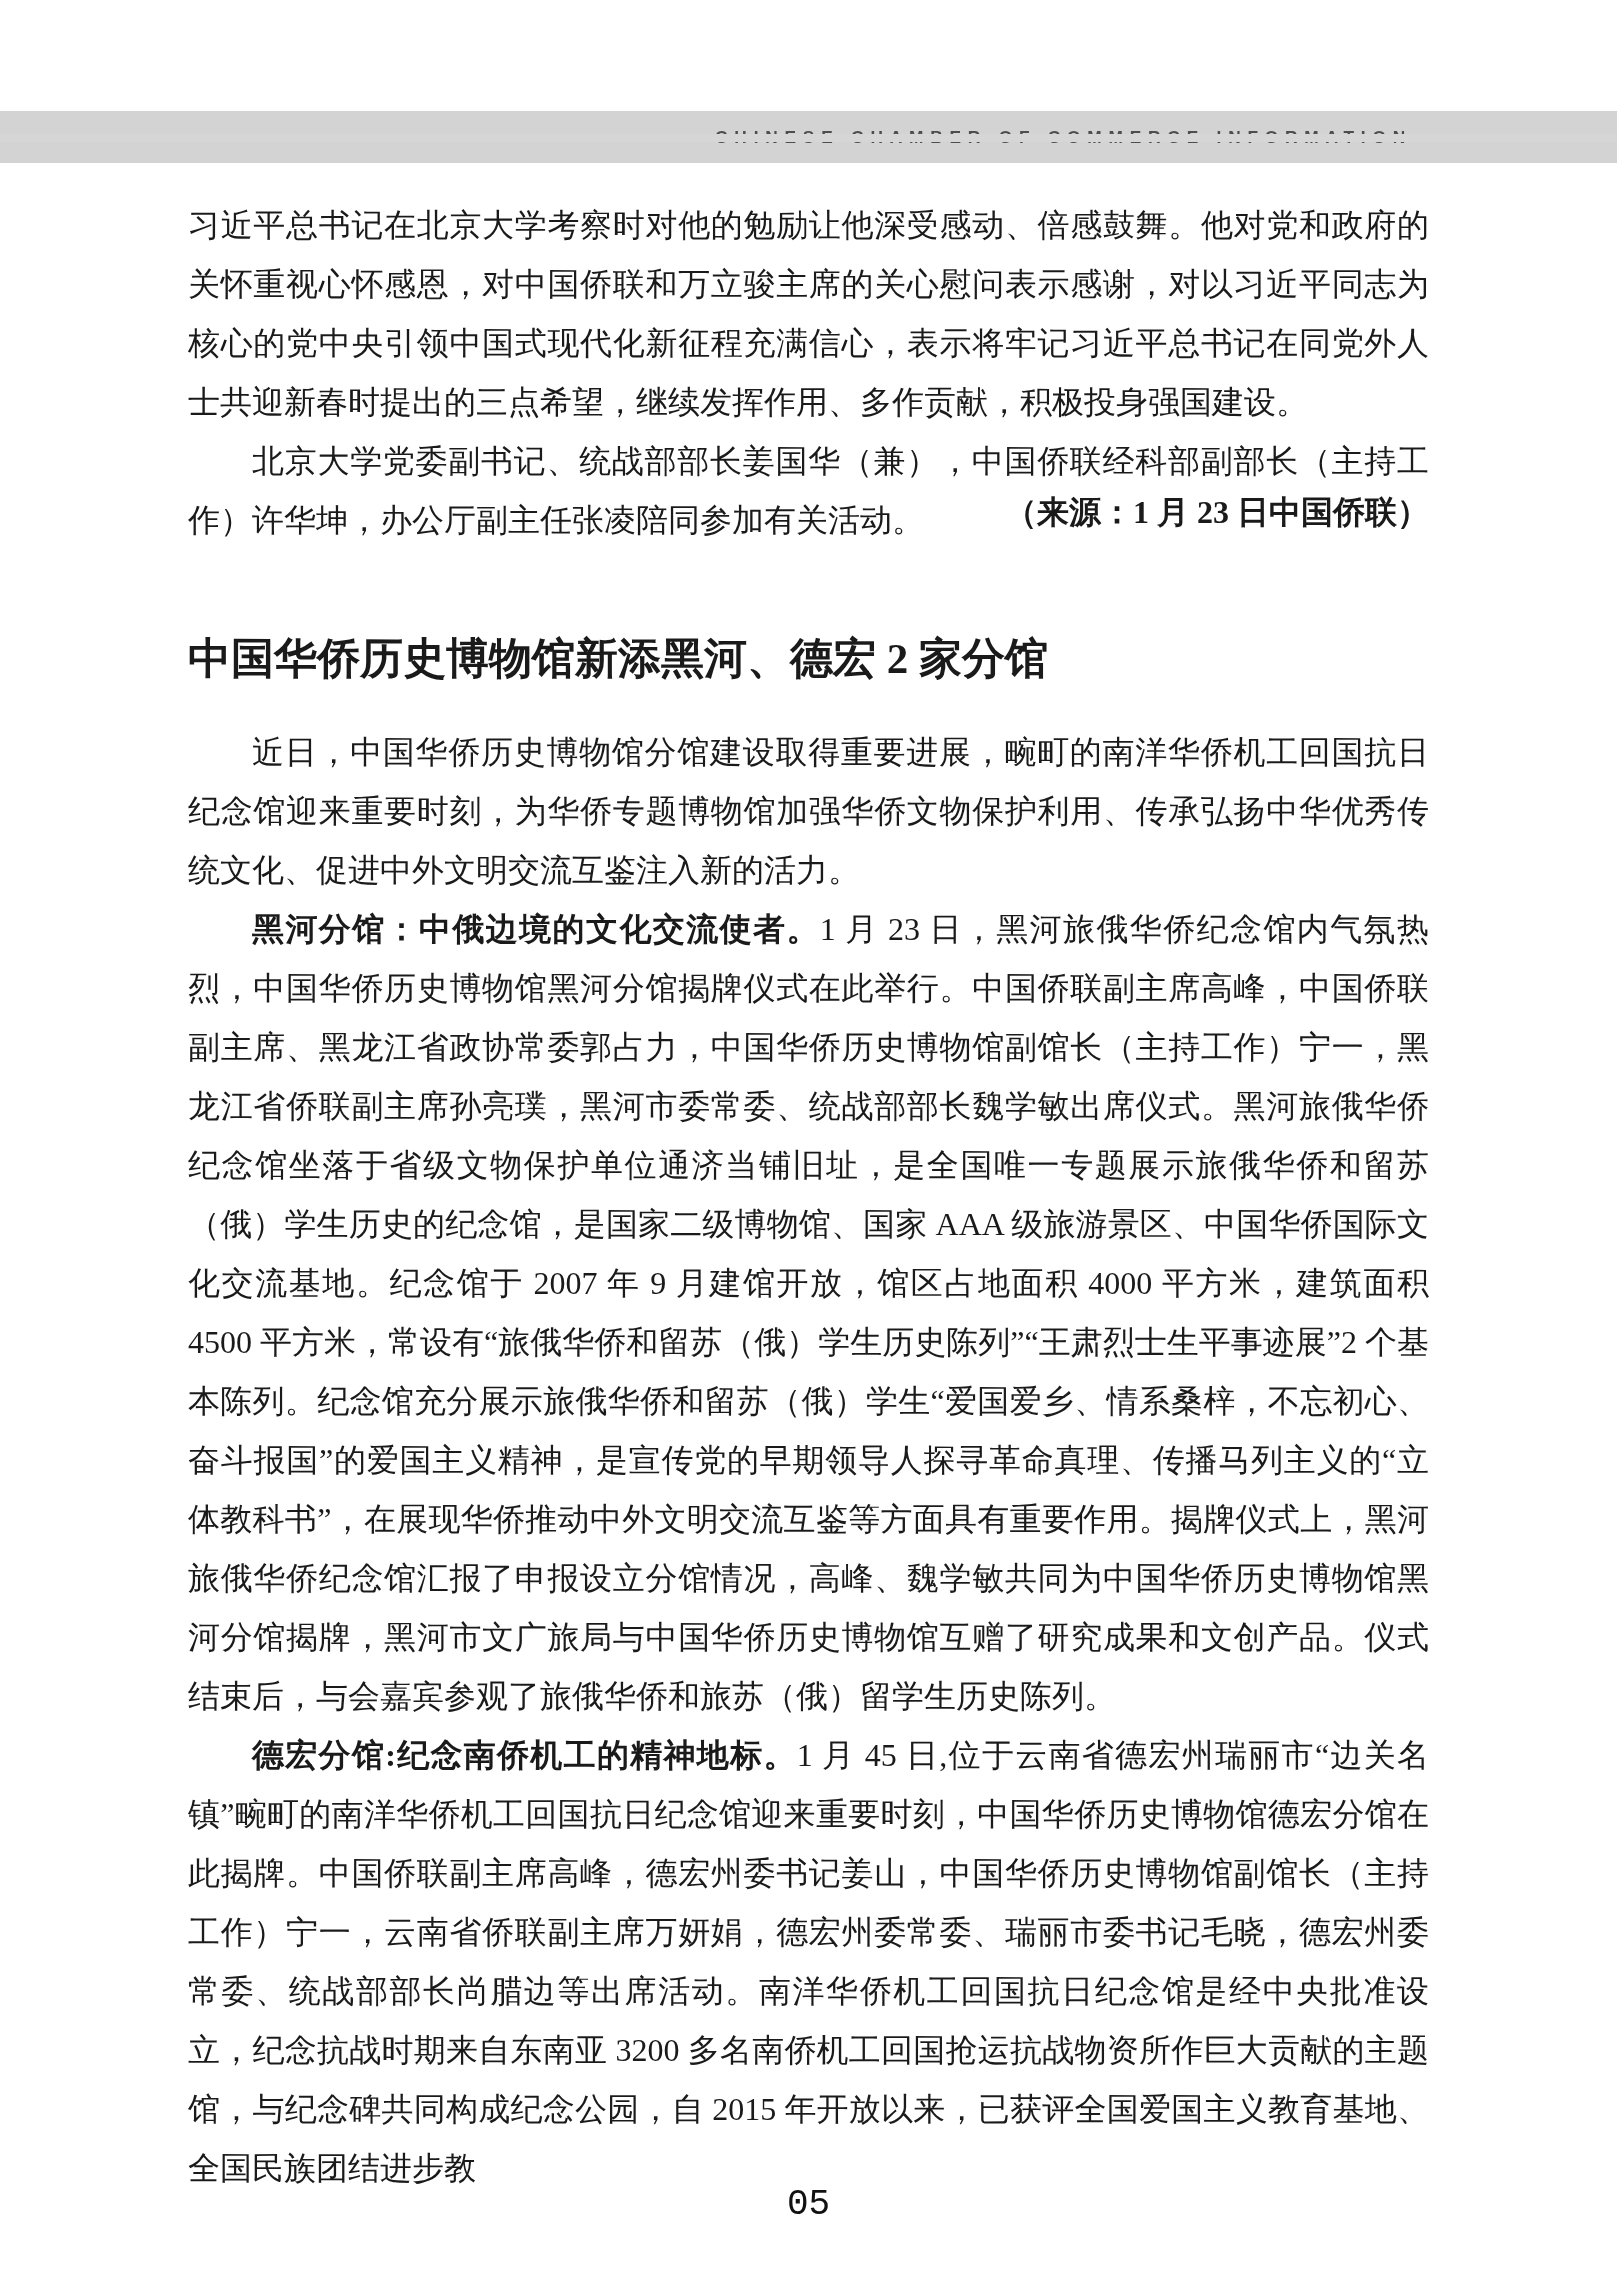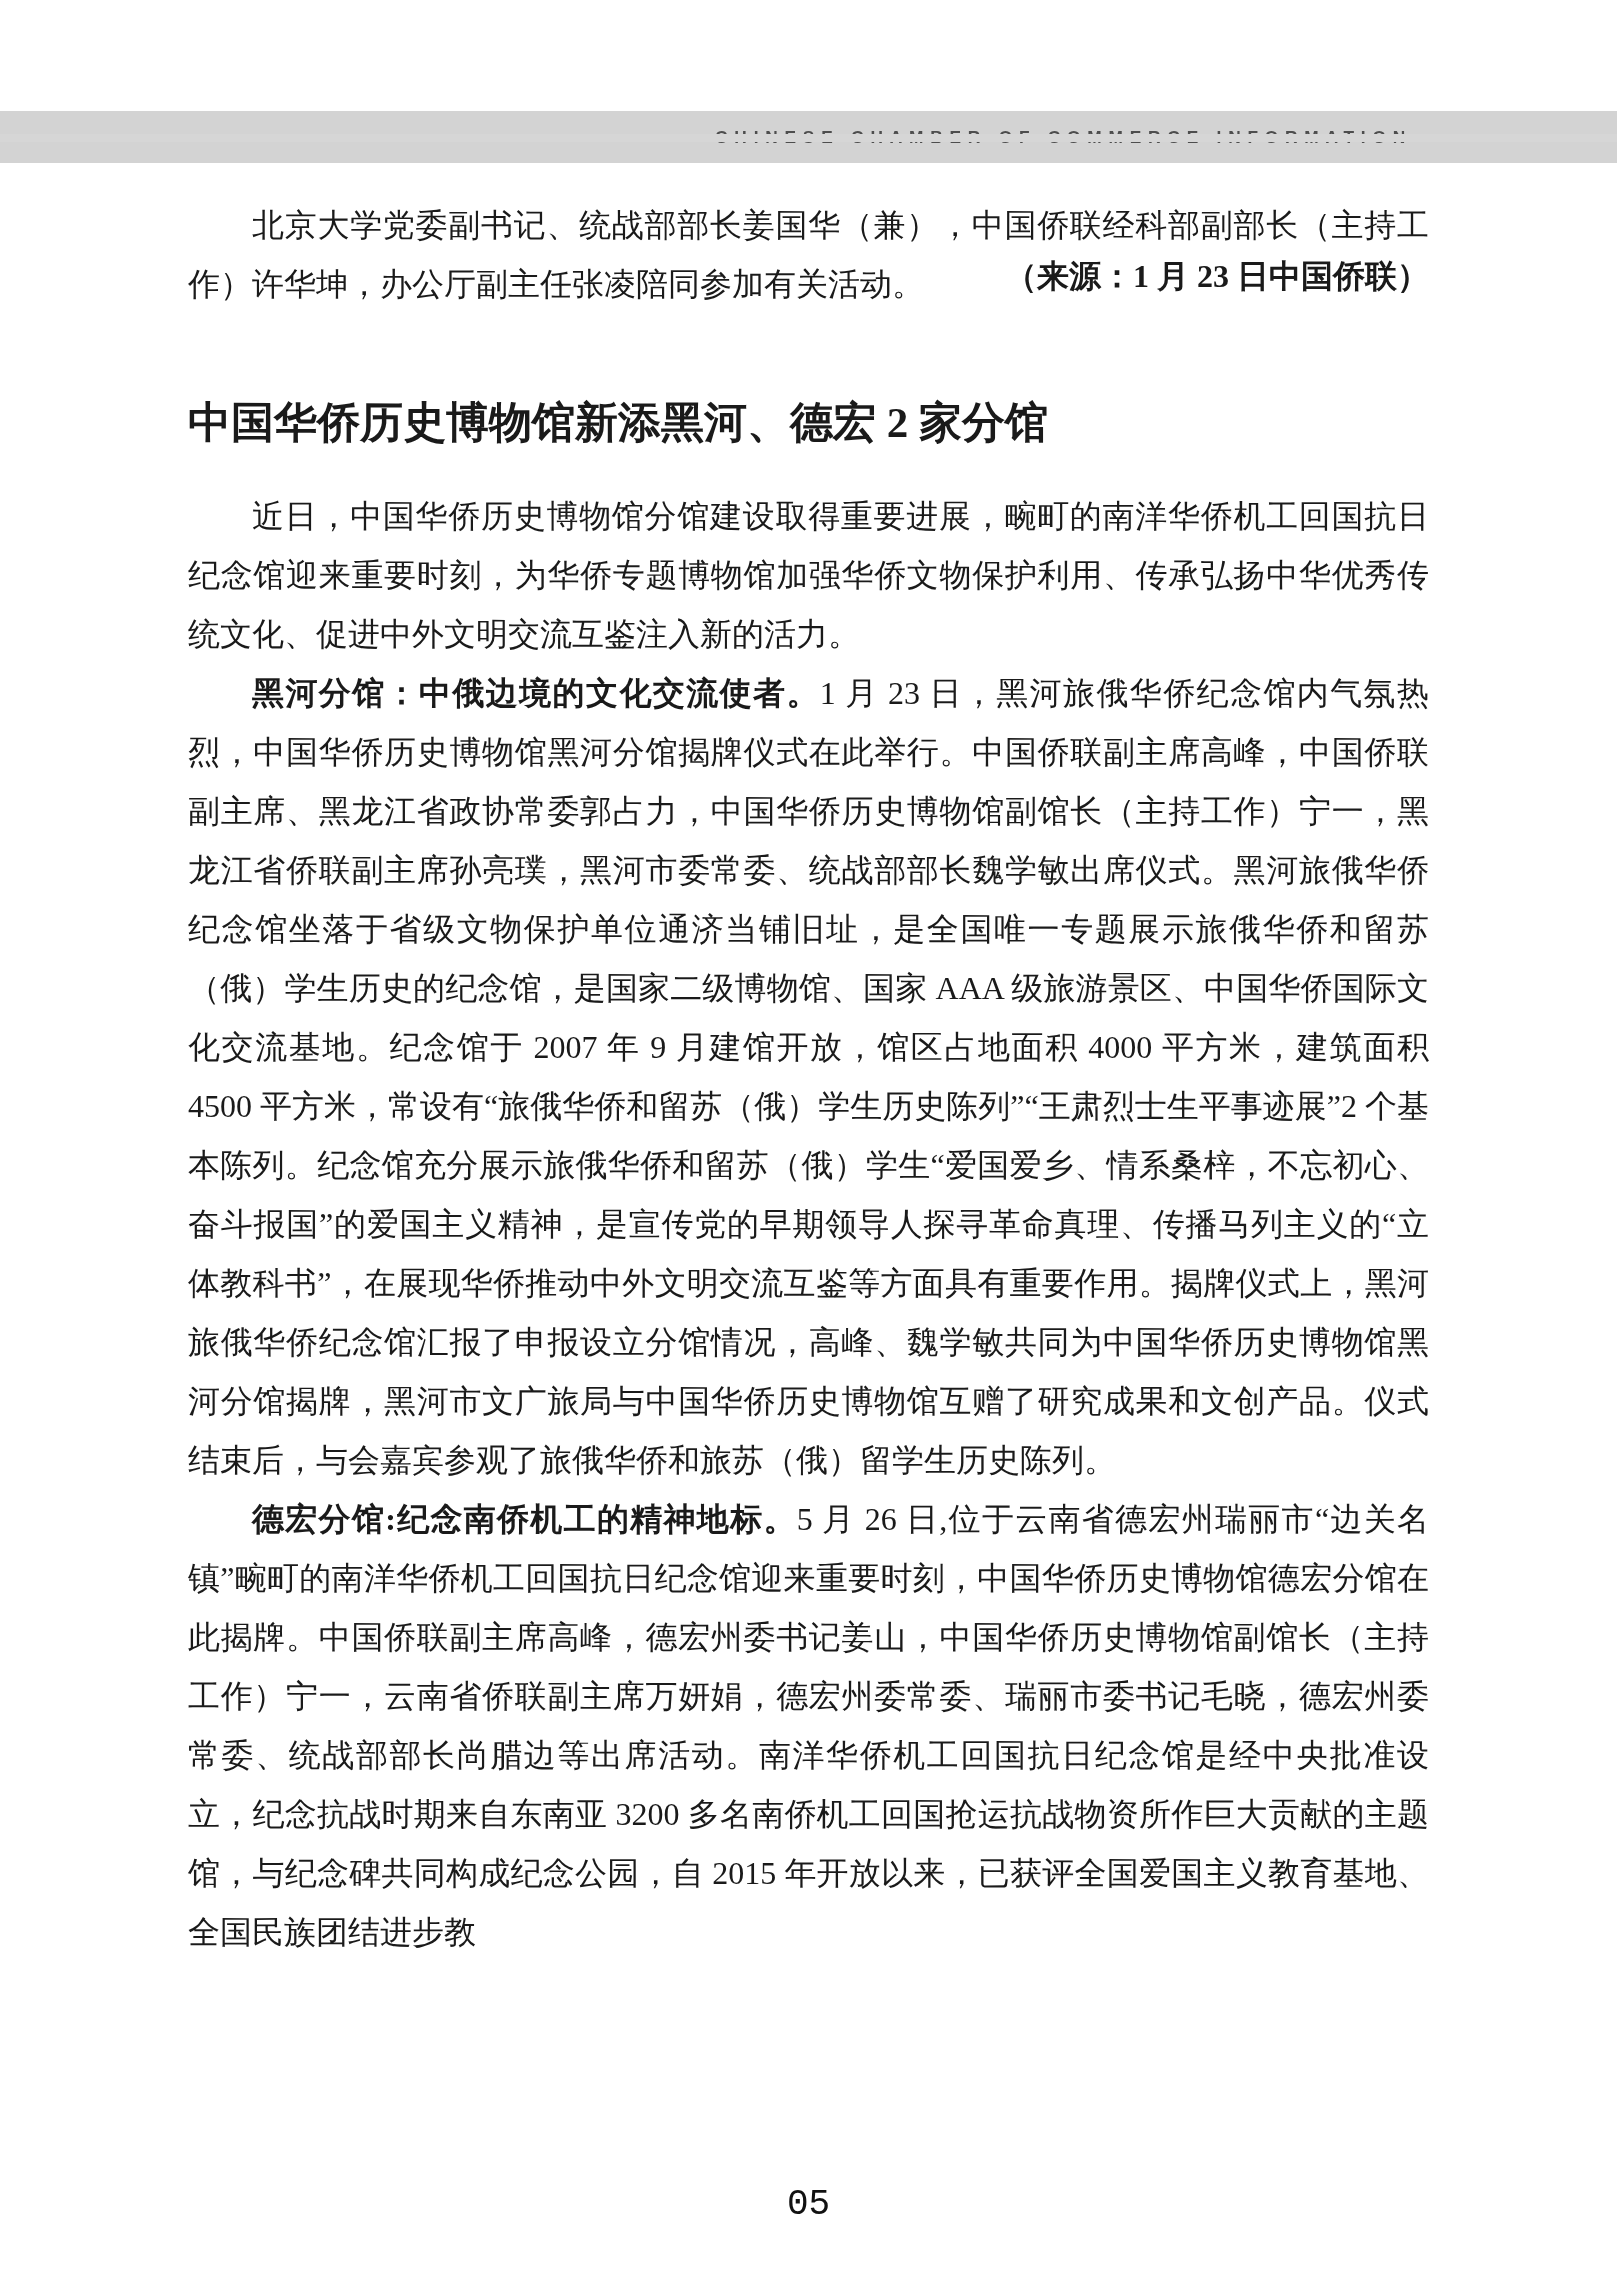--- a/index.html
+++ b/index.html
@@ -106,33 +106,34 @@
 
 <div class="page">
 
   <div class="header-band">
     <span class="header-text">CHINESE CHAMBER OF COMMERCE INFORMATION</span>
   </div>
   <div class="header-rule"></div>
 
   <div class="content">
 
+    <p class="para no-indent">习近平总书记在北京大学考察时对他的勉励让他深受感动、倍感鼓舞。他对党和政府的关怀重视心怀感恩，对中国侨联和万立骏主席的关心慰问表示感谢，对以习近平同志为核心的党中央引领中国式现代化新征程充满信心，表示将牢记习近平总书记在同党外人士共迎新春时提出的三点希望，继续发挥作用、多作贡献，积极投身强国建设。</p>
 
     <div class="para para-with-source">
       <span>北京大学党委副书记、统战部部长姜国华（兼），中国侨联经科部副部长（主持工作）许华坤，办公厅副主任张凌陪同参加有关活动。</span>
       <span class="source">（来源：1 月 23 日中国侨联）</span>
     </div>
 
     <h1 class="article-title">中国华侨历史博物馆新添黑河、德宏 2 家分馆</h1>
 
     <p class="para">近日，中国华侨历史博物馆分馆建设取得重要进展，畹町的南洋华侨机工回国抗日纪念馆迎来重要时刻，为华侨专题博物馆加强华侨文物保护利用、传承弘扬中华优秀传统文化、促进中外文明交流互鉴注入新的活力。</p>
 
     <p class="para"><span class="lead">黑河分馆：中俄边境的文化交流使者。</span><span>1 月 23 日，黑河旅俄华侨纪念馆内气氛热烈，中国华侨历史博物馆黑河分馆揭牌仪式在此举行。中国侨联副主席高峰，中国侨联副主席、黑龙江省政协常委郭占力，中国华侨历史博物馆副馆长（主持工作）宁一，黑龙江省侨联副主席孙亮璞，黑河市委常委、统战部部长魏学敏出席仪式。黑河旅俄华侨纪念馆坐落于省级文物保护单位通济当铺旧址，是全国唯一专题展示旅俄华侨和留苏（俄）学生历史的纪念馆，是国家二级博物馆、国家 AAA 级旅游景区、中国华侨国际文化交流基地。纪念馆于 2007 年 9 月建馆开放，馆区占地面积 4000 平方米，建筑面积 4500 平方米，常设有“旅俄华侨和留苏（俄）学生历史陈列”“王肃烈士生平事迹展”2 个基本陈列。纪念馆充分展示旅俄华侨和留苏（俄）学生“爱国爱乡、情系桑梓，不忘初心、奋斗报国”的爱国主义精神，是宣传党的早期领导人探寻革命真理、传播马列主义的“立体教科书”，在展现华侨推动中外文明交流互鉴等方面具有重要作用。揭牌仪式上，黑河旅俄华侨纪念馆汇报了申报设立分馆情况，高峰、魏学敏共同为中国华侨历史博物馆黑河分馆揭牌，黑河市文广旅局与中国华侨历史博物馆互赠了研究成果和文创产品。仪式结束后，与会嘉宾参观了旅俄华侨和旅苏（俄）留学生历史陈列。</span></p>
 
-    <p class="para"><span class="lead">德宏分馆:纪念南侨机工的精神地标。</span><span>5 月 26 日,位于云南省德宏州瑞丽市“边关名镇”畹町的南洋华侨机工回国抗日纪念馆迎来重要时刻，中国华侨历史博物馆德宏分馆在此揭牌。中国侨联副主席高峰，德宏州委书记姜山，中国华侨历史博物馆副馆长（主持工作）宁一，云南省侨联副主席万妍娟，德宏州委常委、瑞丽市委书记毛晓，德宏州委常委、统战部部长尚腊边等出席活动。南洋华侨机工回国抗日纪念馆是经中央批准设立，纪念抗战时期来自东南亚 3200 多名南侨机工回国抢运抗战物资所作巨大贡献的主题馆，与纪念碑共同构成纪念公园，自 2015 年开放以来，已获评全国爱国主义教育基地、全国民族团结进步教</span></p>
+    <p class="para"><span class="lead">德宏分馆:纪念南侨机工的精神地标。</span><span>1 月 45 日,位于云南省德宏州瑞丽市“边关名镇”畹町的南洋华侨机工回国抗日纪念馆迎来重要时刻，中国华侨历史博物馆德宏分馆在此揭牌。中国侨联副主席高峰，德宏州委书记姜山，中国华侨历史博物馆副馆长（主持工作）宁一，云南省侨联副主席万妍娟，德宏州委常委、瑞丽市委书记毛晓，德宏州委常委、统战部部长尚腊边等出席活动。南洋华侨机工回国抗日纪念馆是经中央批准设立，纪念抗战时期来自东南亚 3200 多名南侨机工回国抢运抗战物资所作巨大贡献的主题馆，与纪念碑共同构成纪念公园，自 2015 年开放以来，已获评全国爱国主义教育基地、全国民族团结进步教</span></p>
 
   </div>
 
   <div class="footer">
     <span class="page-number">05</span>
   </div>
 
 </div>
 
 

